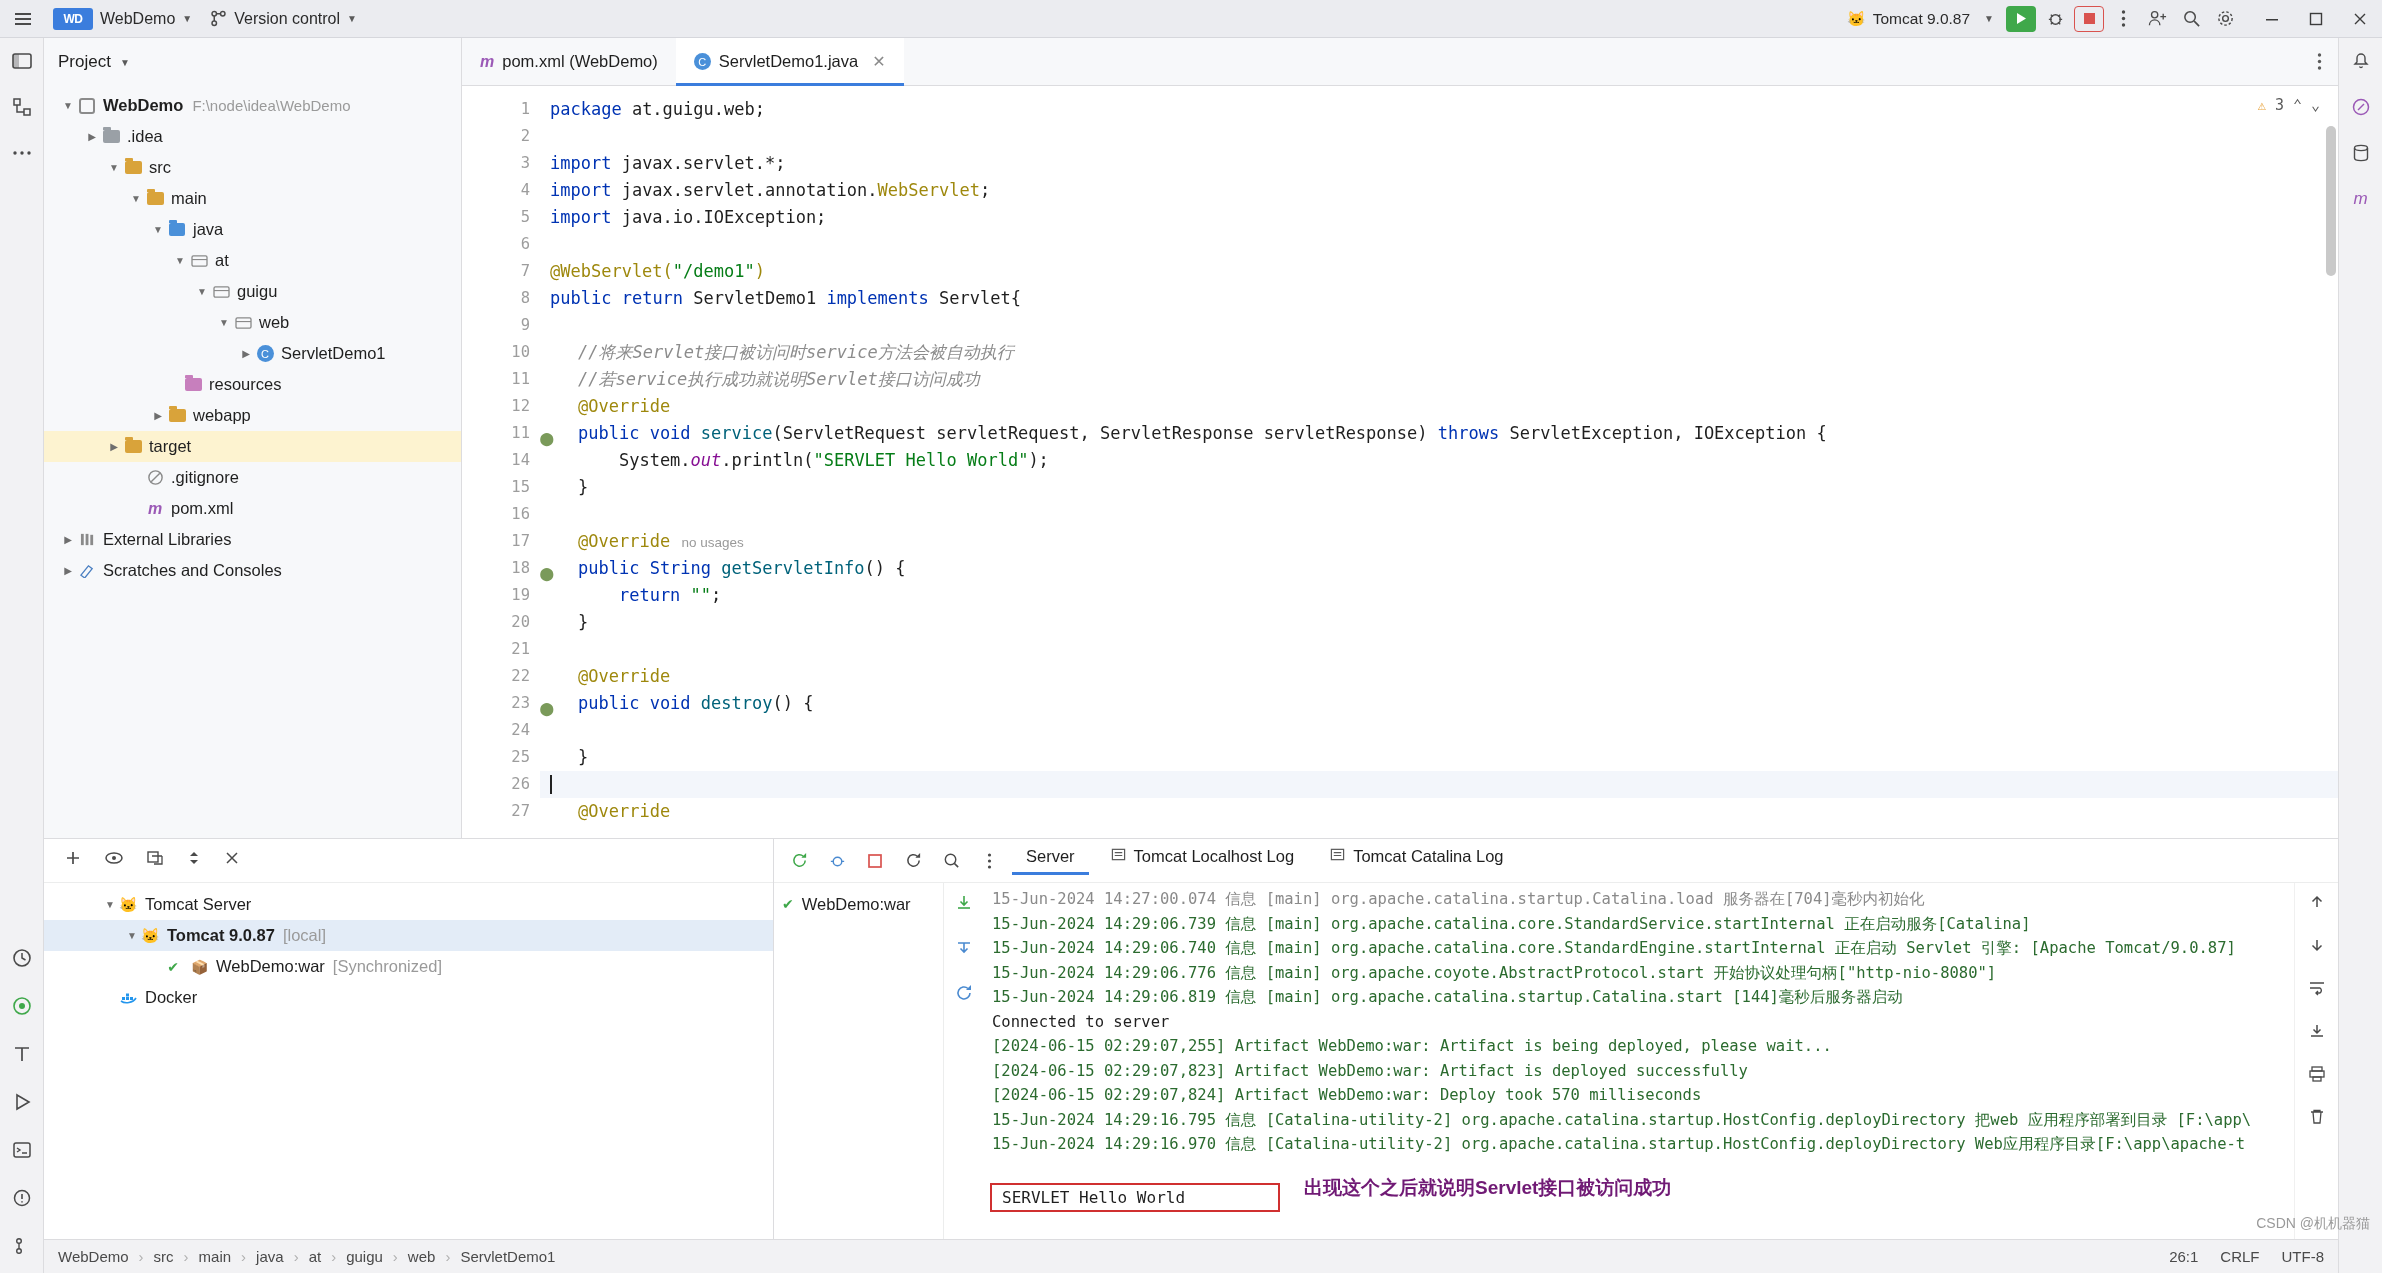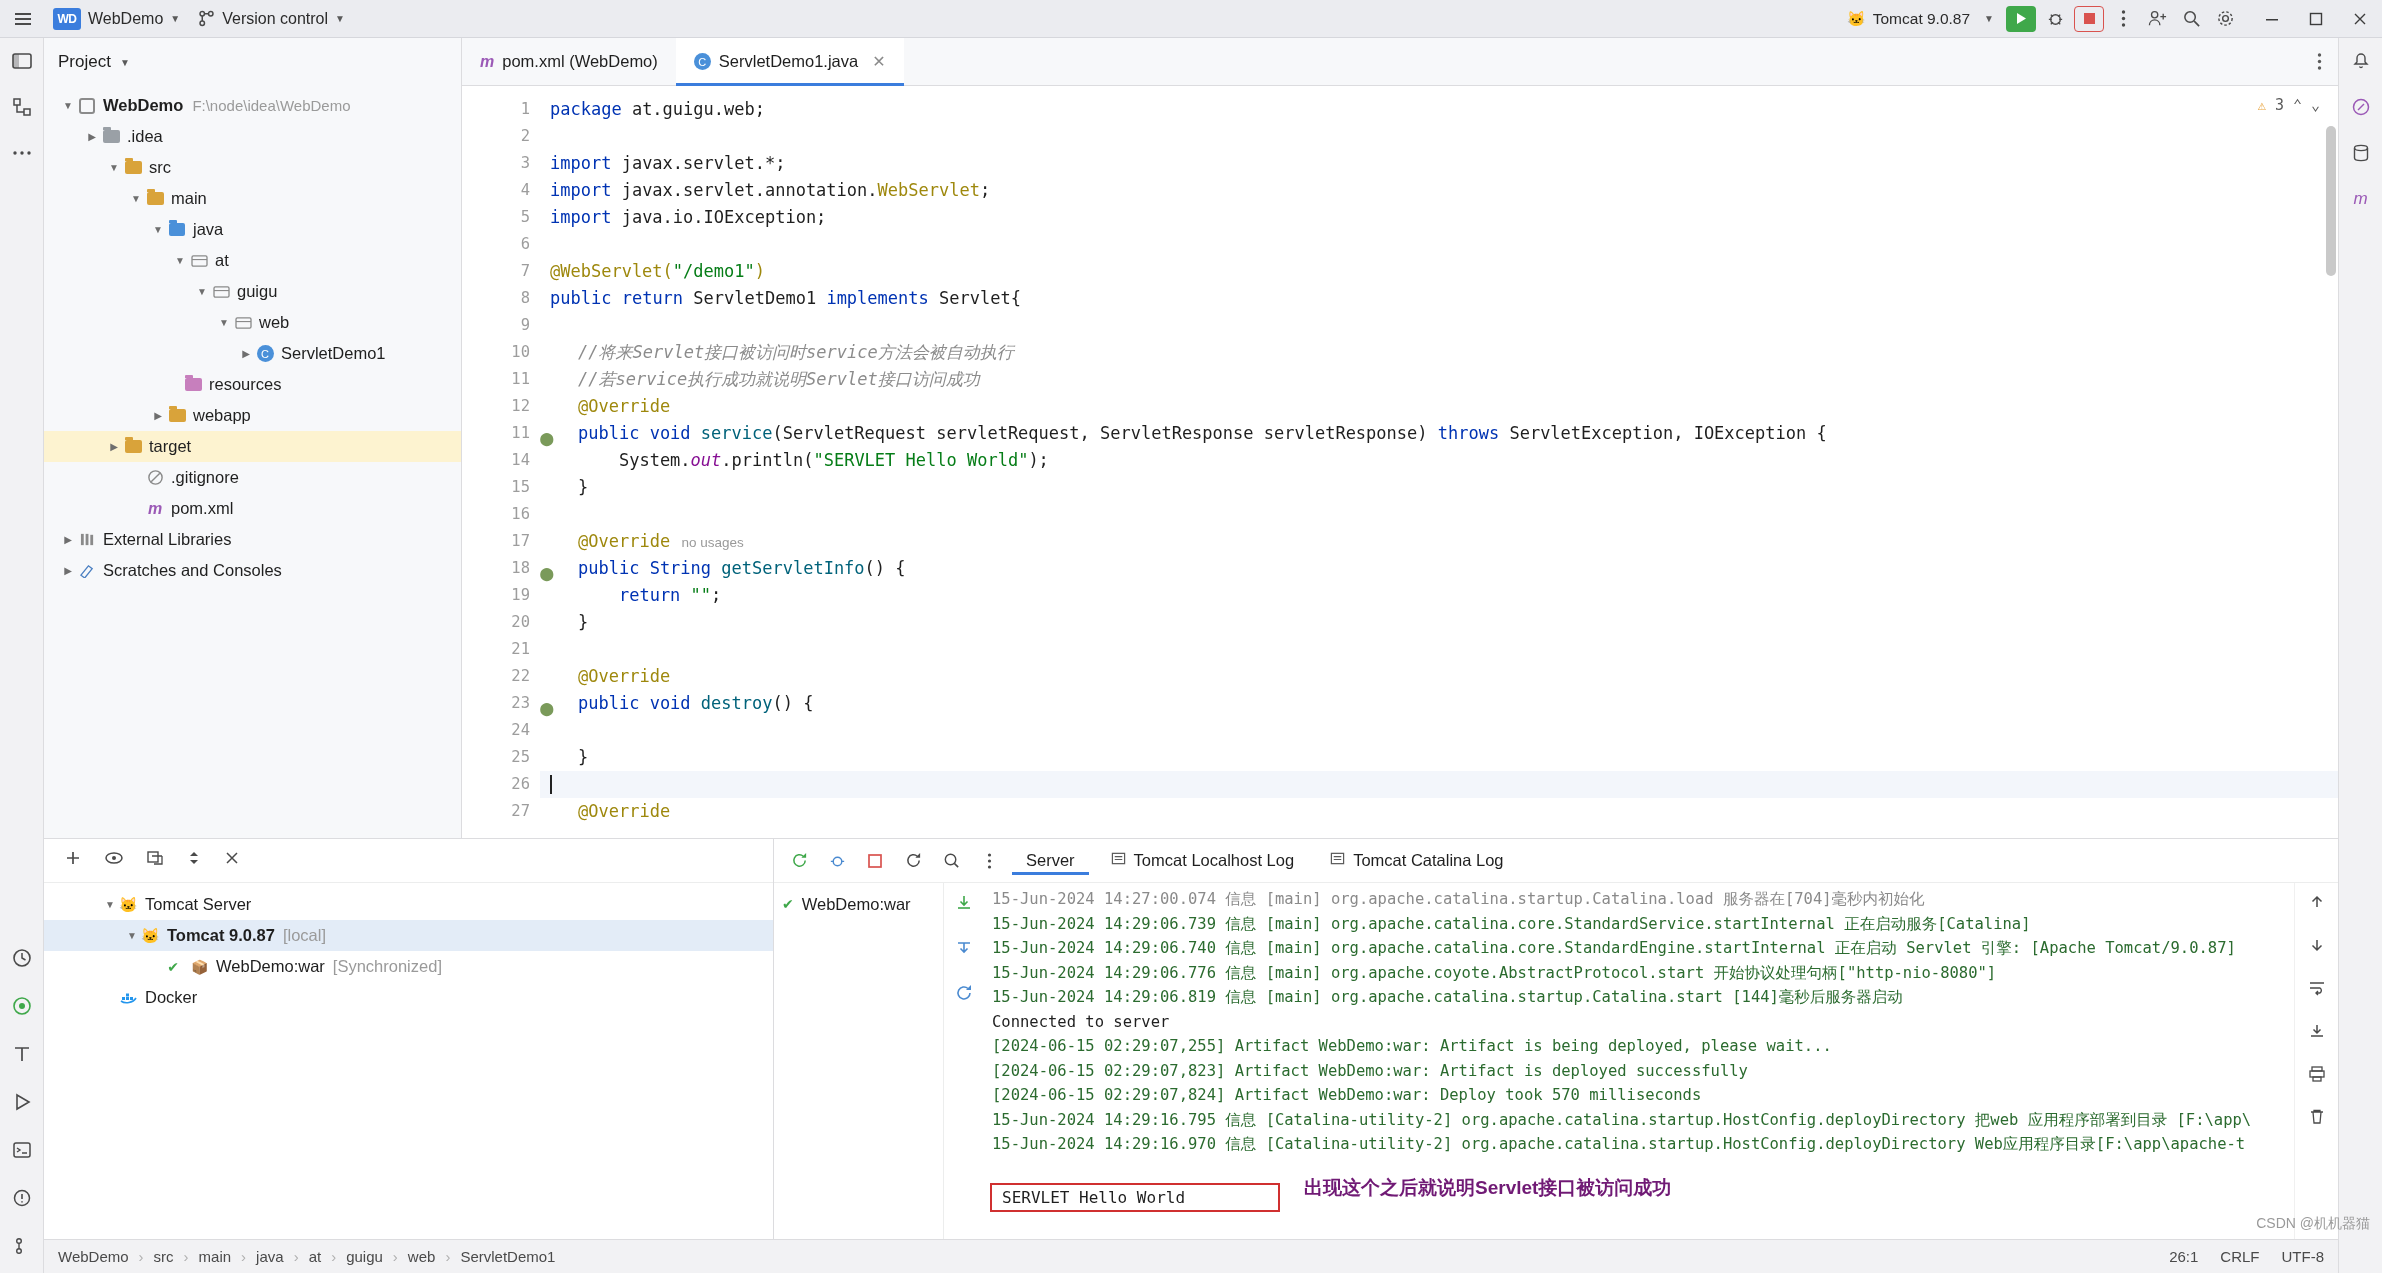--- a/index.html
+++ b/index.html
@@ -15,21 +15,21 @@
   .app { position: relative; width: 2382px; height: 1273px; display:flex; flex-direction:column; }
 
   
   .titlebar {
     height: 38px; background:#ebecf0; display:flex; align-items:center;
     border-bottom:1px solid #d6d7dc; padding-left: 6px; flex:0 0 38px;
   }
   .tb-icon { width:34px; height:30px; display:flex; align-items:center; justify-content:center; color:#4a4a4a; }
   .tb-icon svg { display:block; }
   .proj-badge {
-    width:28px;height:22px;background:#3b7ddd;color:#fff;font-size:12px;font-weight:bold;
+    width:40px;height:22px;background:#3b7ddd;color:#fff;font-size:12px;font-weight:bold;
     display:flex;align-items:center;justify-content:center;border-radius:3px;margin:0 7px 0 4px;
     letter-spacing:-0.5px;
   }
   .tb-text { font-size:16px; color:#2b2b2b; }
   .caret { margin-left:7px; font-size:10px; color:#5a5a5a; }
   .tb-item { display:flex; align-items:center; padding:3px 9px; border-radius:4px; height:28px; }
   .tb-spacer { flex:1; }
   .run-config {
     display:flex;align-items:center;gap:7px;padding:3px 10px;border-radius:5px;height:28px;
     font-size:15.5px;color:#2b2b2b;
@@ -132,21 +132,21 @@
   .svc-tree { flex:1; font-size:16.5px; padding-top:6px; }
   .svc-node { display:flex; align-items:center; height:31px; padding-right:6px; white-space:nowrap; }
   .svc-node.sel { background:#e3ecf7; }
   .tom-ico { color:#e07a2f; font-size:15px; }
   .green-check { color:#3fa84a; font-size:14px; }
   .sync { color:#9a9a9a; }
 
   .svc-right { flex:1; display:flex; flex-direction:column; min-width:0; }
   .svc-tabs { height:44px; display:flex; align-items:center; gap:8px; padding:0 10px; border-bottom:1px solid #eceded; }
   .svc-tabs .tbtn { width:30px;height:30px;display:flex;align-items:center;justify-content:center;color:#4a4a4a; }
-  .svc-tab { display:flex; align-items:center; gap:8px; padding:0 14px; height:28px; font-size:16.5px; }
+  .svc-tab { display:flex; align-items:flex-start; gap:8px; padding:0 14px; height:28px; font-size:16.5px; }
   .svc-tab.active { box-shadow: inset 0 -3px 0 #3b7ddd; }
   .svc-main { flex:1; display:flex; min-height:0; }
   .deploy-col { width:170px; flex:0 0 170px; padding-top:6px; border-right:1px solid #eceded; }
   .deploy-row { display:flex; align-items:center; height:30px; gap:8px; font-size:16.5px; padding-left:8px; }
   .war-ico { color:#3fa84a; font-size:14px; }
   .deploy-icons { width:40px; flex:0 0 40px; display:flex; flex-direction:column; align-items:center; gap:20px; padding-top:10px; color:#4a8ad0; }
 
   .console { flex:1; position:relative; overflow:hidden; font-family:"DejaVu Sans Mono", monospace; font-size:15.5px; padding-top:4px; }
   .lline { height:24.5px; line-height:24.5px; white-space:pre; padding-left:8px; color:#2b6b2f; }
   .lline.plain { color:#1f1f1f; }

